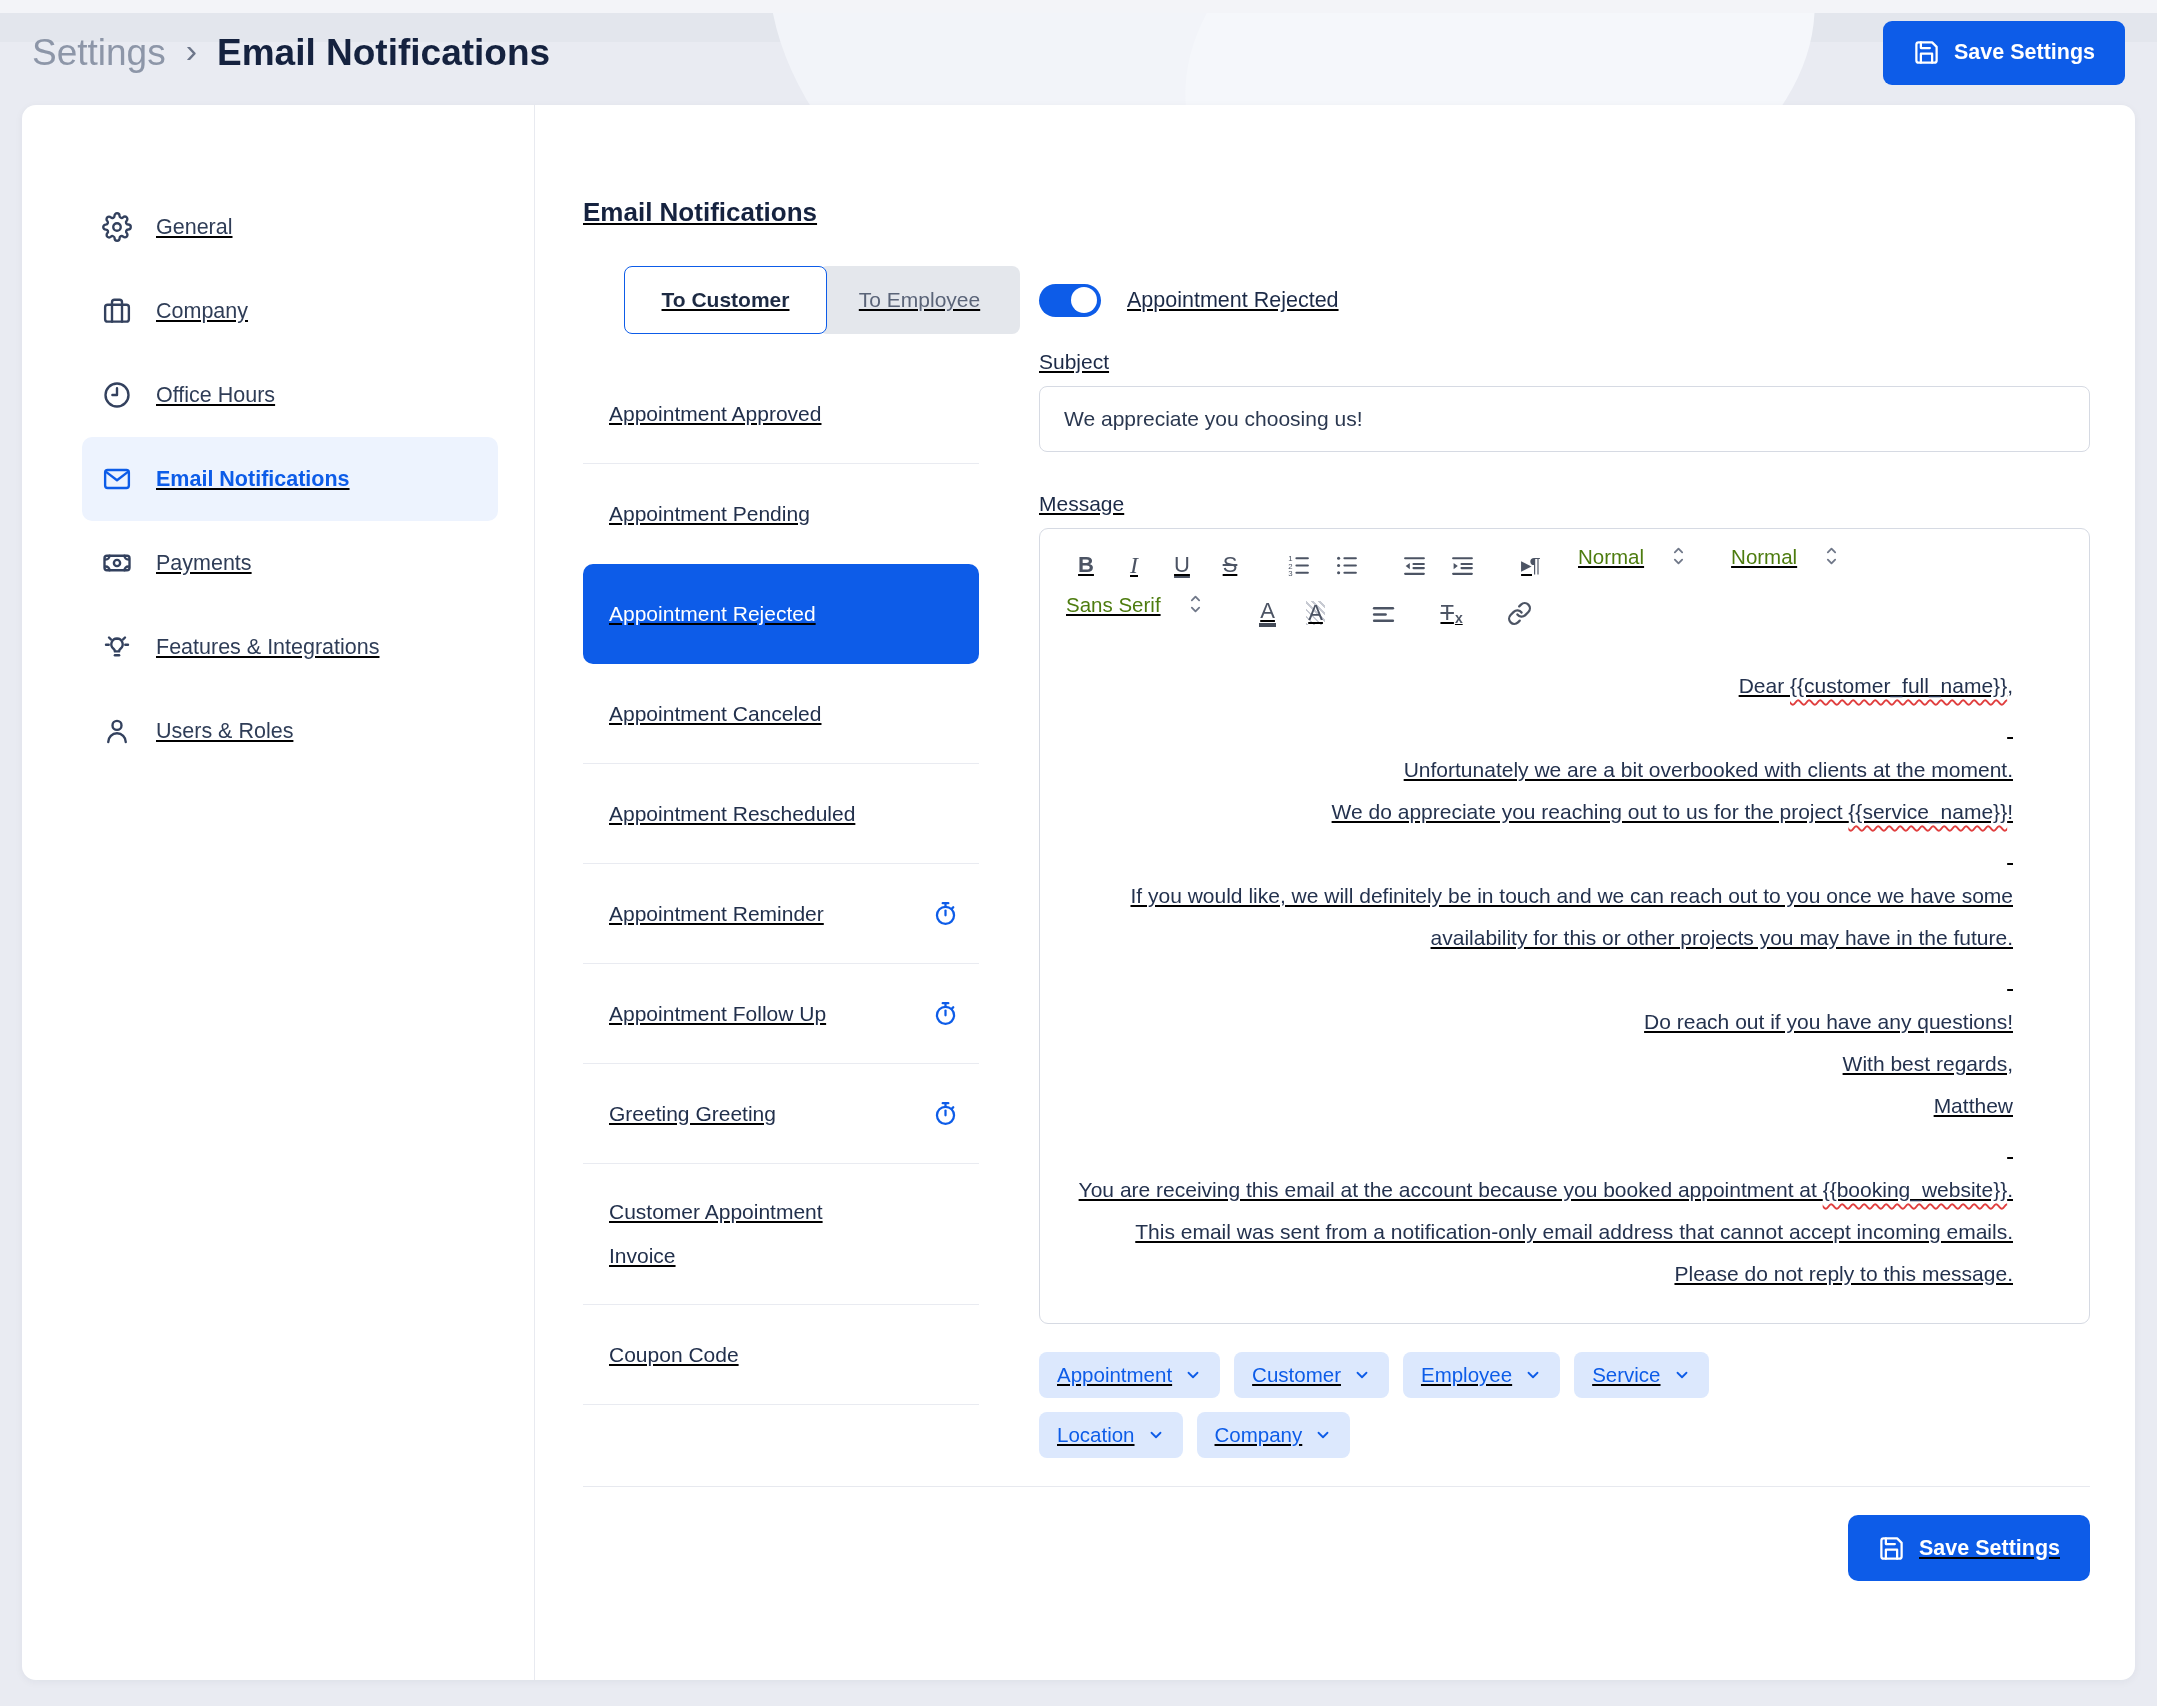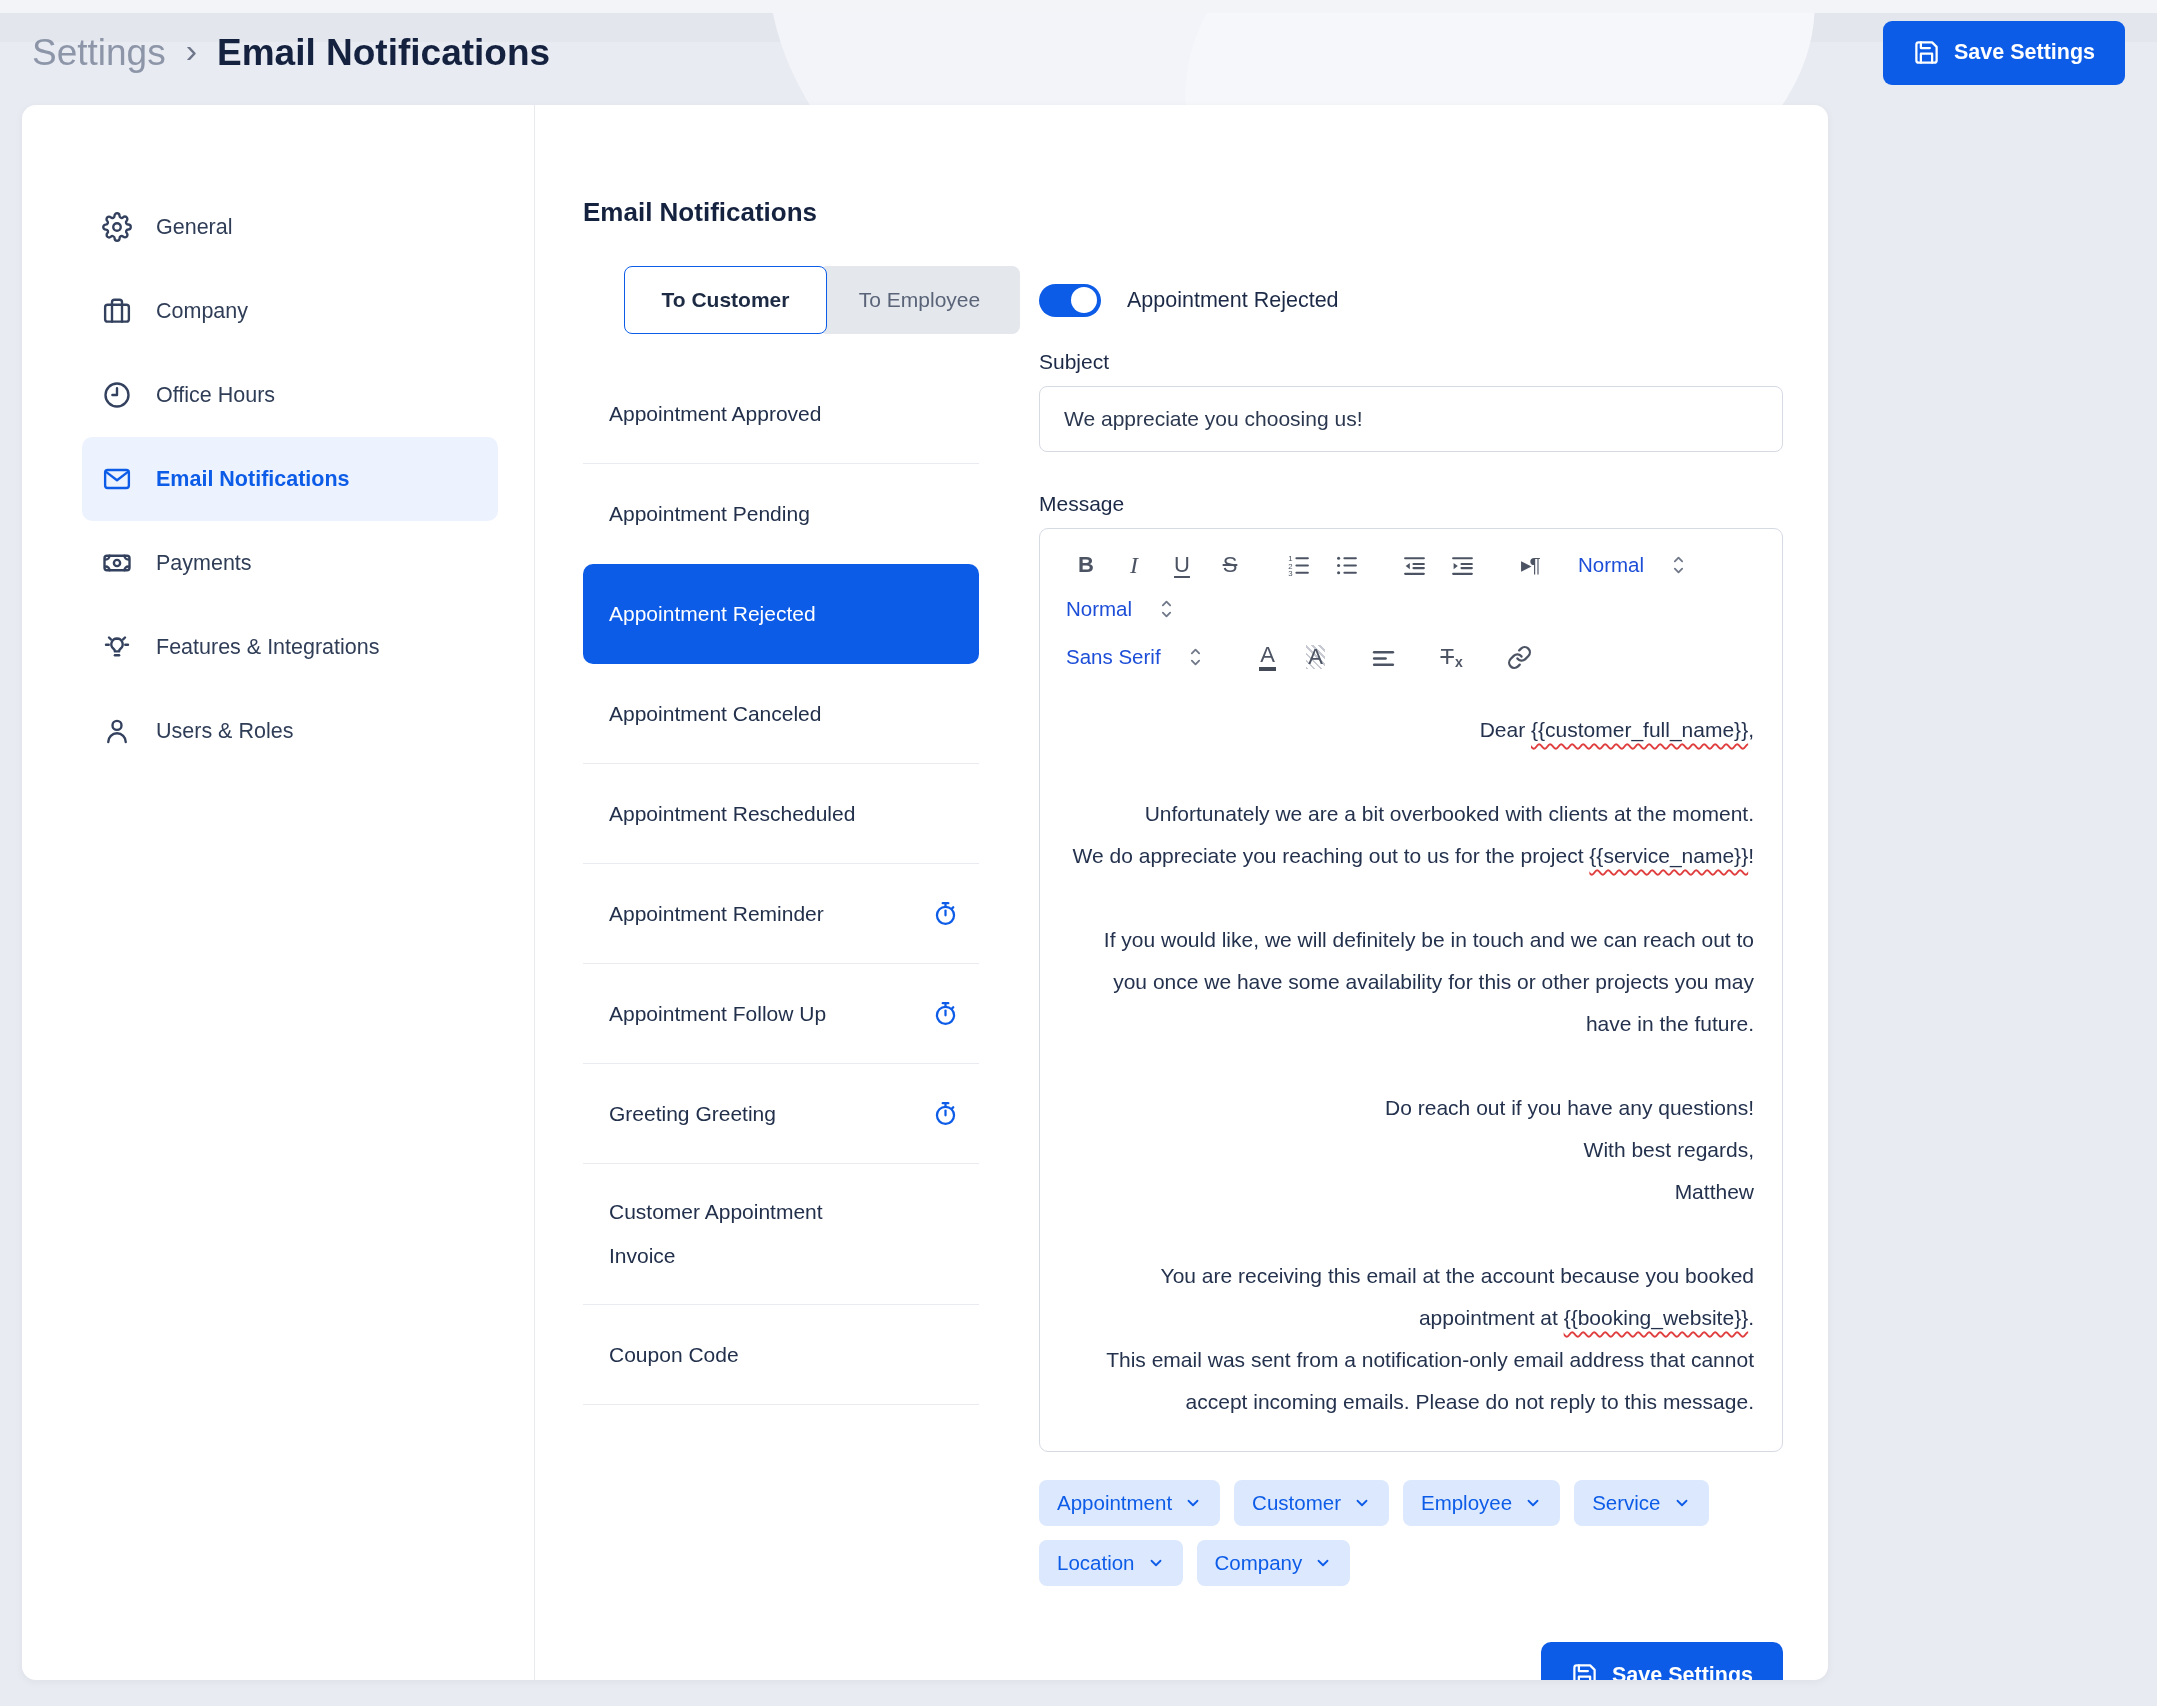--- a/index.html
+++ b/index.html
@@ -14,21 +14,21 @@
   .topbar{position:absolute;top:0;left:0;right:0;height:105px;display:flex;align-items:center;justify-content:space-between;padding:0 32px;box-sizing:border-box;z-index:3;}
   .breadcrumb{display:flex;align-items:center;gap:20px;font-size:37px;}
   .bc-parent{color:#8d96a8;font-weight:500;cursor:pointer;}
   .bc-sep{color:#6d768a;font-size:34px;transform:translateY(-2px);}
   .bc-current{color:#15223f;font-weight:700;}
 
   .btn-primary{display:flex;align-items:center;gap:14px;background:var(--accent,#0d5ce8);color:#fff;border:none;border-radius:9px;height:64px;padding:0 30px;font-size:21.5px;font-weight:600;font-family:inherit;cursor:pointer;}
   .btn-primary .ic{display:flex;}
   .btn-primary svg{width:27px;height:27px;}
 
-  .card{position:absolute;left:22px;top:105px;width:1806px;height:1575px;background:#ffffff;border-radius:14px;box-shadow:0 2px 8px rgba(20,30,60,.05);display:flex;z-index:2;overflow:hidden;}
+  .card{position:absolute;left:22px;top:105px;width:2113px;height:1575px;background:#ffffff;border-radius:14px;box-shadow:0 2px 8px rgba(20,30,60,.05);display:flex;z-index:2;overflow:hidden;text-decoration:underline;}
 
   
   .sidebar{width:513px;flex:none;border-right:1px solid #e8eaf0;padding:80px 36px 0 60px;box-sizing:border-box;}
   .side-item{height:84px;display:flex;align-items:center;gap:24px;padding:0 20px;border-radius:10px;cursor:pointer;color:#33415e;}
   .side-item .sic{display:flex;}
   .side-item svg{width:30px;height:30px;}
   .slabel{font-size:21.5px;color:#2f3d57;font-weight:500;}
   .side-item.active{background:#edf3fe;color:var(--accent,#0d5ce8);}
   .side-item.active .slabel{color:var(--accent,#0d5ce8);font-weight:600;}
 
@@ -64,21 +64,21 @@
   .toolbar{display:flex;flex-wrap:wrap;align-items:center;padding:16px 26px 8px 26px;row-gap:4px;}
   .tb-break{flex-basis:100%;height:0;}
   .tb-group{display:flex;gap:8px;margin-right:28px;}
   .tb-btn{width:40px;height:40px;display:flex;align-items:center;justify-content:center;background:none;border:none;color:#4c5464;font-size:22px;font-family:inherit;cursor:pointer;padding:0;}
   .tb-btn svg{width:25px;height:25px;}
   .fmt-b{font-weight:700;}
   .fmt-i{font-style:italic;font-family:"Liberation Serif",serif;font-size:24px;}
   .fmt-u{text-decoration:underline;text-underline-offset:4px;}
   .fmt-s{text-decoration:line-through;}
   .dir{font-size:21px;letter-spacing:-2px;}
-  .tb-select{display:flex;align-items:center;gap:28px;color:#1d4ed8;font-size:20.5px;margin-right:46px;cursor:pointer;height:40px;}
+  .tb-select{display:flex;gap:28px;color:#4d7c0f;font-size:20.5px;margin-right:46px;cursor:pointer;height:40px;}
   .tb-select .updown{display:flex;color:#707889;}
   .tb-select .updown svg{width:13px;height:22px;}
   .color-a .A{border-bottom:4px solid #434a57;line-height:1.05;padding:0 1px;}
   .bg-a .A{background:repeating-linear-gradient(45deg,#c7cad2 0 2px,transparent 2px 5px);line-height:1.05;padding:0 2px;}
   .clean s{font-style:normal;}
   .clean .sub{font-weight:700;font-size:14px;margin-top:10px;margin-left:1px;}
 
   .ql-body{padding:24px 28px 28px 28px;cursor:text;text-align:right;}
   .ql-body p{margin:0;min-height:42px;line-height:42px;font-size:21px;color:#24324e;max-width:945px;}
   .ql-body .ph{text-decoration:underline;text-decoration-style:wavy;text-decoration-color:#e03e3e;text-decoration-thickness:1.5px;text-underline-offset:6px;}

